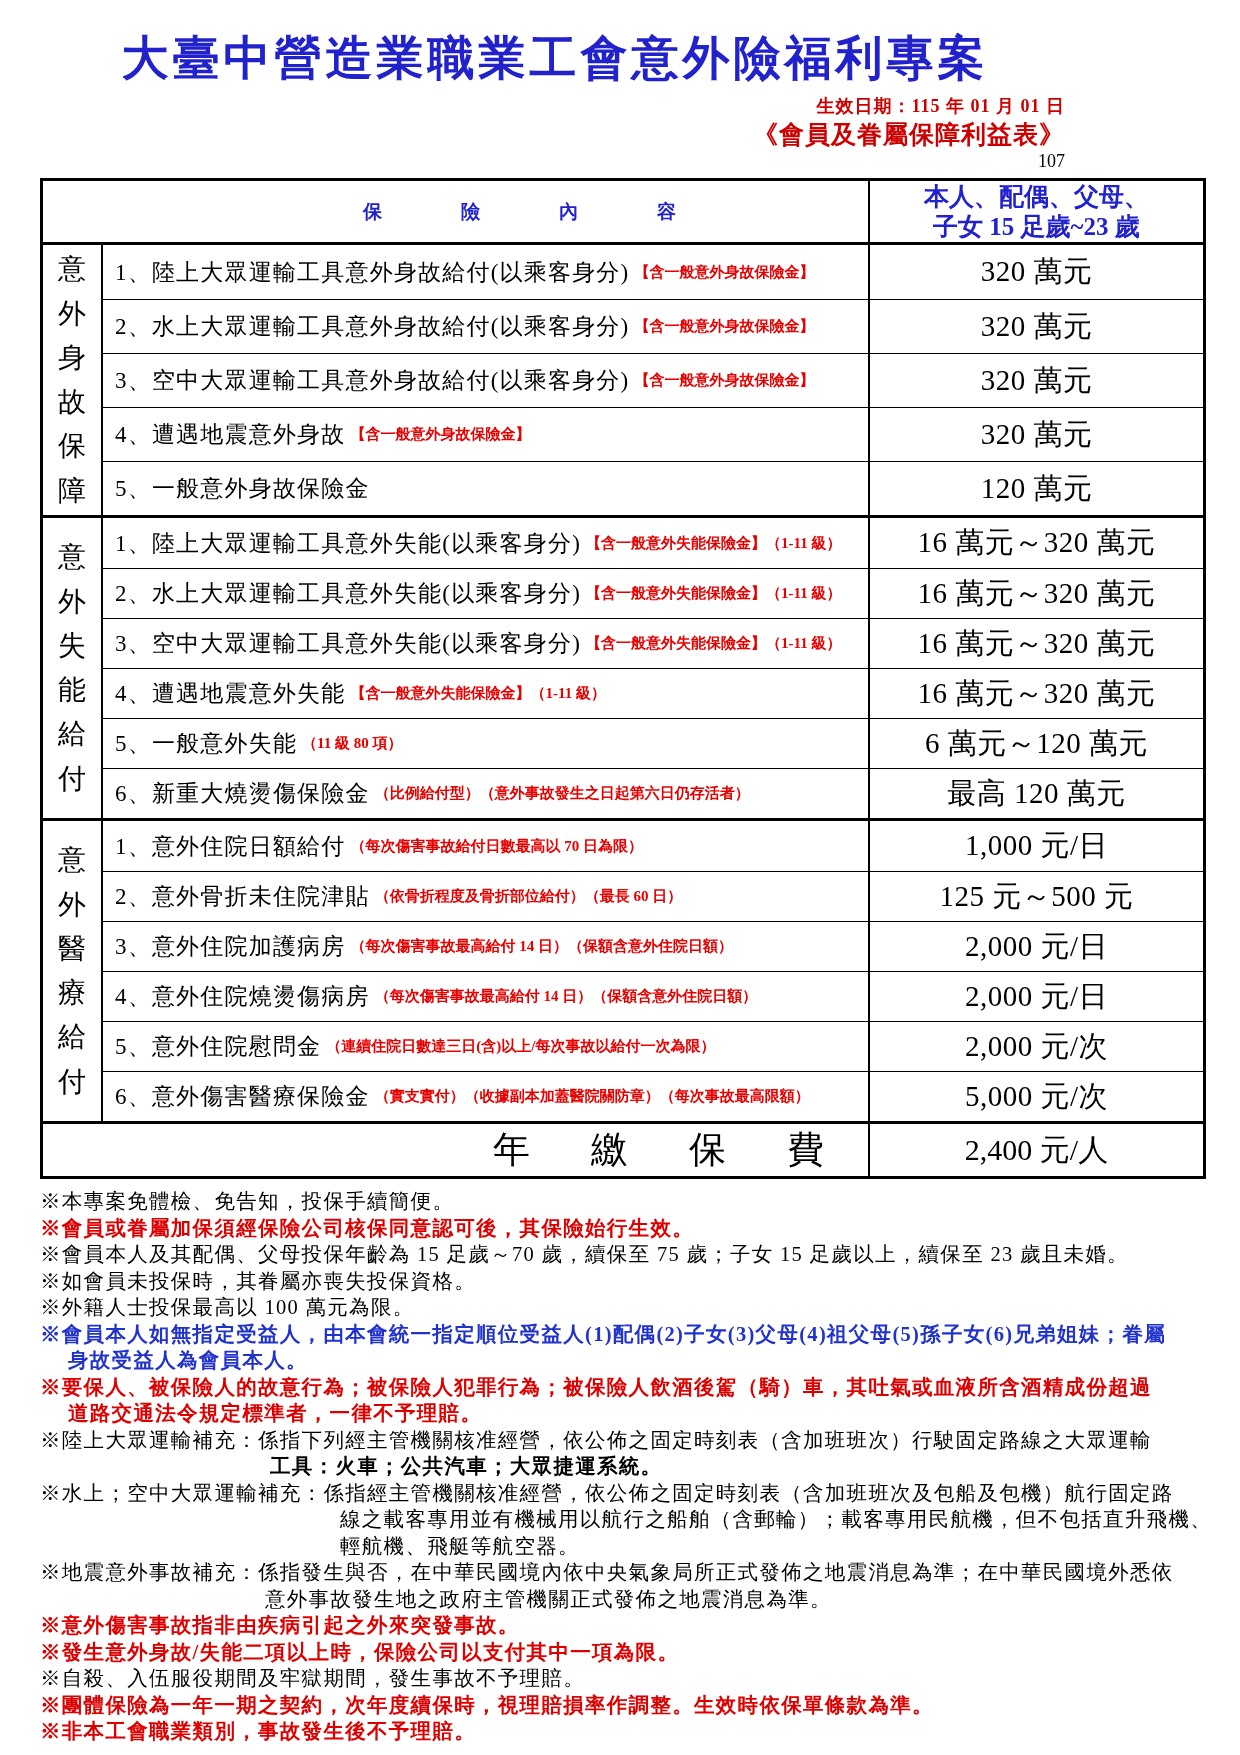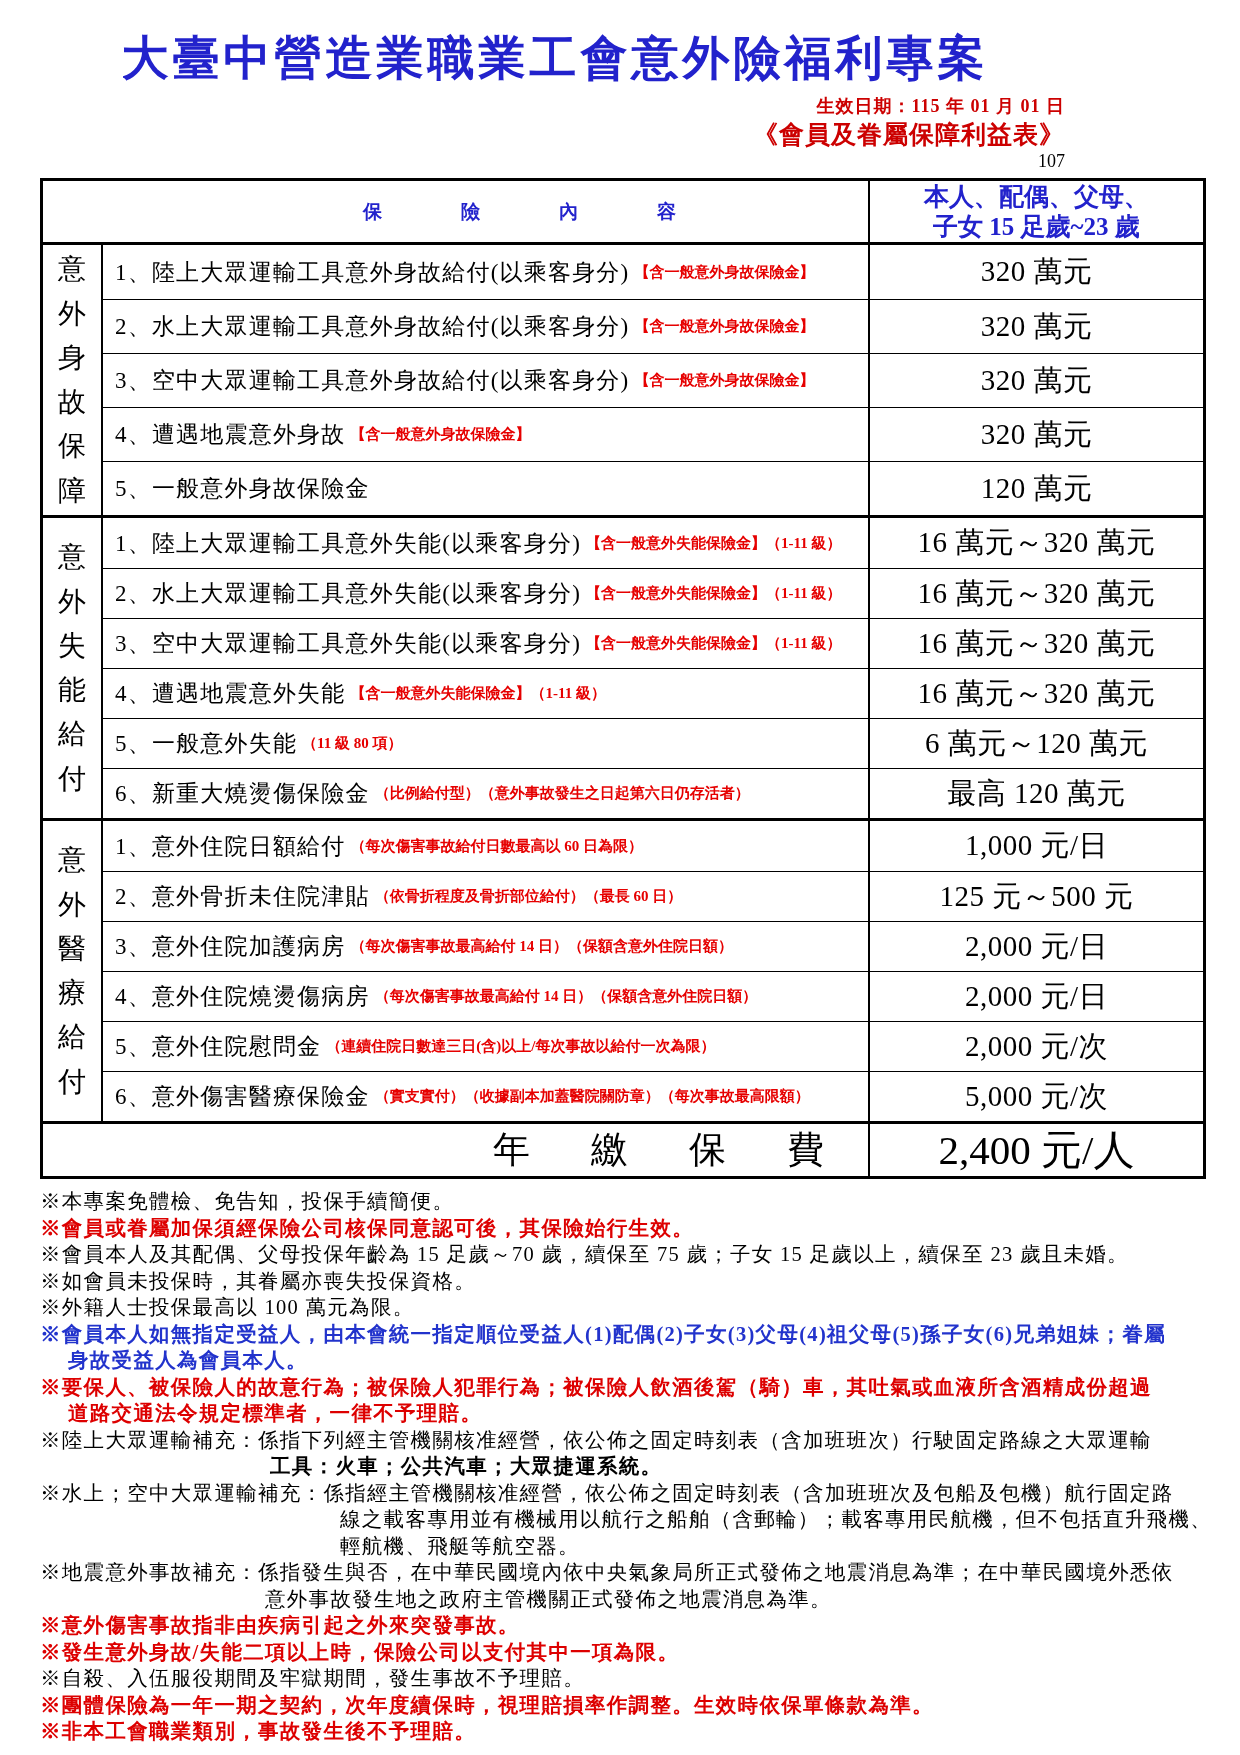--- a/index.html
+++ b/index.html
@@ -101,21 +101,21 @@
     flex:1;
     display:flex; align-items:center; justify-content:flex-start;
     padding-left:450px;
     font-size:37px; letter-spacing:12px;
     white-space:nowrap;
   }
   .premium-value {
     width:335px; min-width:335px;
     border-left:2px solid #000;
     display:flex; align-items:center; justify-content:center;
-    font-size:41px;
+    font-size:30px;
     white-space:nowrap;
   }
 
   
   .notes { margin:9px 30px 0 40px; }
   .note { font-size:20.5px; line-height:26.5px; letter-spacing:1.3px; color:#000; }
   .note[data-color="red"]  { color:#dd0000; font-weight:bold; }
   .note[data-color="blue"] { color:#2233cc; font-weight:bold; }
   .nline { white-space:nowrap; overflow:hidden; }
   .i28  { padding-left:28px; }
@@ -247,21 +247,21 @@
     </div>
 
     <div class="sec sec-3">
       <div class="cat">
         <span class="cat-label">意外醫療給付</span>
       </div>
       <div class="rows">
         <div class="brow">
           <div class="desc">
               <span>1、意外住院日額給付</span>
-              <span class="ann">（每次傷害事故給付日數最高以 60 日為限）</span>
+              <span class="ann">（每次傷害事故給付日數最高以 70 日為限）</span>
             </div>
           <div class="val">1,000 元/日</div>
         </div>
         <div class="brow">
           <div class="desc">
               <span>2、意外骨折未住院津貼</span>
               <span class="ann">（依骨折程度及骨折部位給付）（最長 60 日）</span>
             </div>
           <div class="val">125 元～500 元</div>
         </div>

